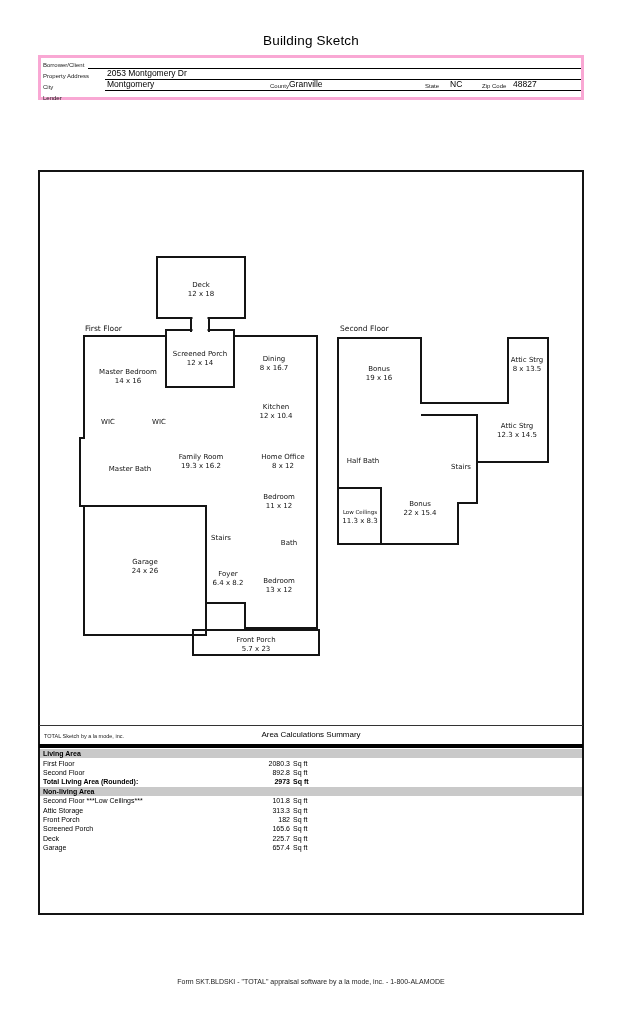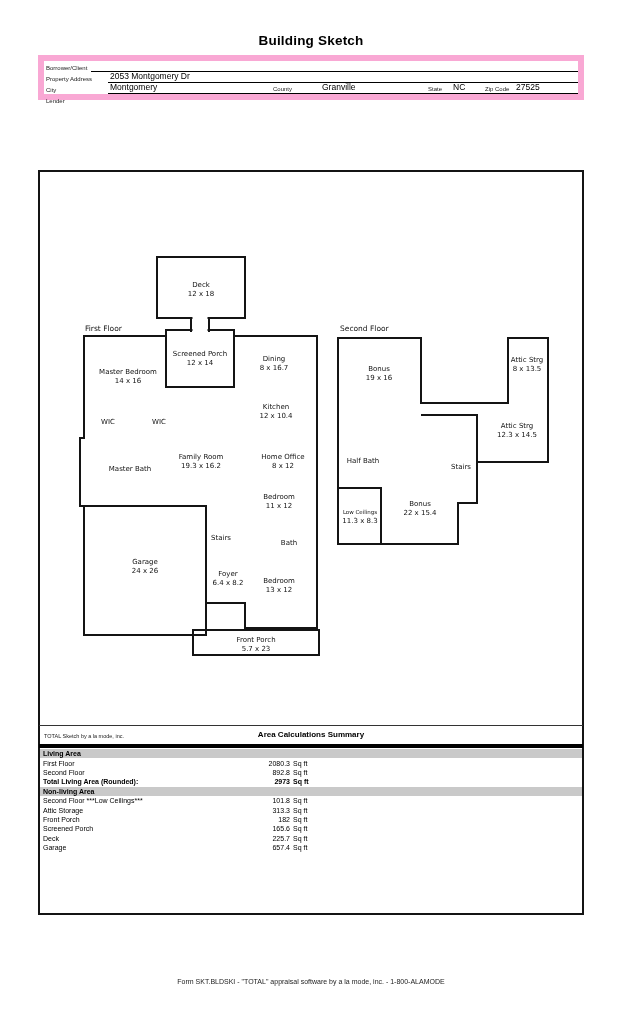--- a/index.html
+++ b/index.html
@@ -1,45 +1,45 @@
 <!DOCTYPE html>
 <html><head>
 <meta charset="utf-8">
 <style>
   html,body{margin:0;padding:0;background:#fff;}
   .page{position:relative;width:622px;height:1024px;background:#fff;overflow:hidden;
         font-family:"Liberation Sans",sans-serif;color:#000;}
   .abs{position:absolute;}
 
   
-  .title{left:0;top:33px;width:622px;text-align:center;font-size:13.5px;font-weight:bold;
+  .title{left:0;top:33px;width:622px;text-align:center;font-size:13.5px;font-weight:normal;
          letter-spacing:.2px;}
 
   
-  .formbox{left:38px;top:55px;width:546px;height:45px;border:6px solid #f9a8d4;box-sizing:border-box;}
+  .formbox{left:38px;top:55px;width:546px;height:45px;border:3px solid #f9a8d4;box-sizing:border-box;}
   .frow{position:relative;display:flex;align-items:flex-end;height:11px;padding-left:2px;box-sizing:border-box;}
   .flabel{font-size:6px;color:#222;white-space:nowrap;padding-right:4px;transform:translateY(-1px);}
   .flabel.w{width:58px;flex:0 0 58px;}
   .fline{flex:1;border-bottom:1px solid #000;height:100%;position:relative;font-size:8.5px;}
   .fline.noline{border-bottom:none;}
   .fv{position:absolute;bottom:1px;white-space:nowrap;font-size:8.5px;}
   .fsub{position:absolute;bottom:1px;font-size:6px;color:#222;white-space:nowrap;}
 
   
   .sketchbox{left:38px;top:170px;width:546px;height:745px;border:2.5px solid #141414;box-sizing:border-box;}
   .plan{left:38px;top:170px;width:546px;height:556px;}
   .plan text{font-family:"DejaVu Sans",sans-serif;fill:#111;}
   .rl{font-size:7px;}
   .fl{font-size:7.5px;}
   .tiny{font-size:5.5px;}
 
   
   .sep{left:39px;top:725px;width:544px;height:1px;background:#333;}
   .sketchby{left:44px;top:733px;font-size:5.5px;color:#222;}
-  .areatitle{left:38px;top:730px;width:546px;text-align:center;font-size:8px;font-weight:bold;}
+  .areatitle{left:38px;top:730px;width:546px;text-align:center;font-size:8px;font-weight:normal;}
   .blackbar{left:39px;top:744px;width:544px;height:3.5px;background:#000;}
   .aband{height:9.5px;left:40px;width:542px;background:#c9c9c9;font-size:7px;font-weight:bold;
          line-height:9.5px;padding-left:3px;box-sizing:border-box;}
   .arow{left:40px;width:542px;height:9.3px;font-size:7px;line-height:9.3px;}
   .alabel{position:absolute;left:3px;white-space:nowrap;}
   .anum{position:absolute;left:150px;width:100px;text-align:right;}
   .aunit{position:absolute;left:253px;}
   .bold{font-weight:bold;}
 
   
@@ -63,25 +63,25 @@
       <span class="flabel w">Property Address</span>
       <span class="fline">
         <span class="fv" style="left:2px">2053 Montgomery Dr</span>
       </span>
     </div>
     <div class="frow">
       <span class="flabel w">City</span>
       <span class="fline">
         <span class="fv" style="left:2px">Montgomery</span>
         <span class="fsub" style="left:165px">County</span>
-        <span class="fv" style="left:214px">Granville</span>
+        <span class="fv" style="left:184px">Granville</span>
         <span class="fsub" style="left:320px">State</span>
         <span class="fv" style="left:345px">NC</span>
         <span class="fsub" style="left:377px">Zip Code</span>
-        <span class="fv" style="left:408px">27525</span>
+        <span class="fv" style="left:408px">48827</span>
       </span>
     </div>
     <div class="frow">
       <span class="flabel">Lender</span>
       <span class="fline noline">
         <span class="fv"></span>
       </span>
     </div>
   </div>
 

